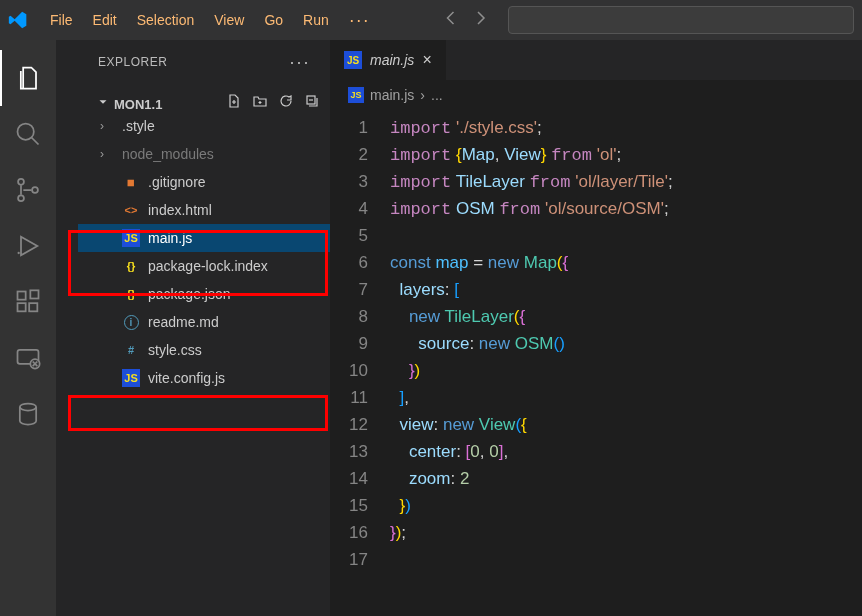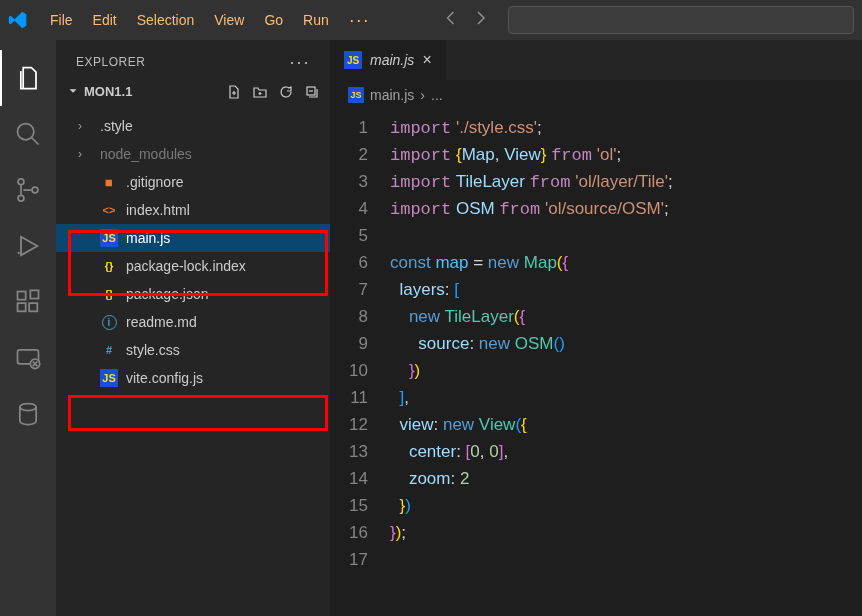--- a/index.html
+++ b/index.html
@@ -9,24 +9,24 @@
 .titlebar .menu-item { padding: 0 10px; font-size: 14px; color: #fdba74; cursor: pointer; height: 40px; display: flex; align-items: center; text-align: center; }
 .titlebar .more { font-size: 18px; letter-spacing: 1px; }
 .titlebar .nav { margin-left: 60px; display: flex; gap: 14px; }
 .titlebar .nav-btn { color: #8f8f8f; cursor: pointer; }
 .titlebar .search-box { margin-left: 18px; flex: 1; height: 28px; background: #3c3c3c; border: 1px solid #555; border-radius: 4px; }
 .main { display: flex; height: calc(100% - 40px); }
 .activitybar { width: 56px; background: #333333; display: flex; flex-direction: column; padding-top: 10px; }
 .activitybar .icon { width: 56px; height: 56px; display: flex; align-items: center; justify-content: center; cursor: pointer; color: #858585; }
 .activitybar .icon.active { color: #ffffff; border-left: 2px solid #ffffff; }
 .activitybar .icon svg { width: 28px; height: 28px; }
-.sidebar { width: 274px; background: #252526; display: flex; flex-direction: column; }
+.sidebar { width: 274px; background: #252526; display: flex; flex-direction: column; padding-left: 22px; }
 .sidebar-header { height: 44px; display: flex; align-items: center; justify-content: space-between; padding: 0 20px; color: #bbbbbb; font-size: 12px; letter-spacing: 0.5px; }
 .sidebar-header .more { font-size: 18px; letter-spacing: 1px; cursor: pointer; }
-.section-header { height: 28px; display: flex; align-items: flex-start; padding: 0 10px; font-size: 13px; font-weight: 700; color: #cccccc; }
+.section-header { height: 28px; display: flex; align-items: flex-end; padding: 0 10px; font-size: 13px; font-weight: 700; color: #cccccc; margin-left: 8px; }
 .section-header .chevron { margin-right: 4px; }
 .section-header .actions { margin-left: auto; display: flex; gap: 10px; }
 .section-header .actions svg { width: 16px; height: 16px; cursor: pointer; }
 .tree { font-size: 14px; }
 .tree-row { height: 28px; display: flex; align-items: center; padding-left: 22px; cursor: pointer; gap: 8px; color: #cccccc; }
 .tree-row.selected { background: #094771; color: #ffffff; }
 .tree-row .chev { width: 14px; font-size: 12px; color: #999; }
 .tree-row .no-chev { width: 14px; }
 .tree-row .file-icon { width: 18px; height: 18px; display: flex; align-items: center; justify-content: center; font-size: 11px; font-weight: 700; }
 .tree-row.dim { color: #7a7a7a; }

